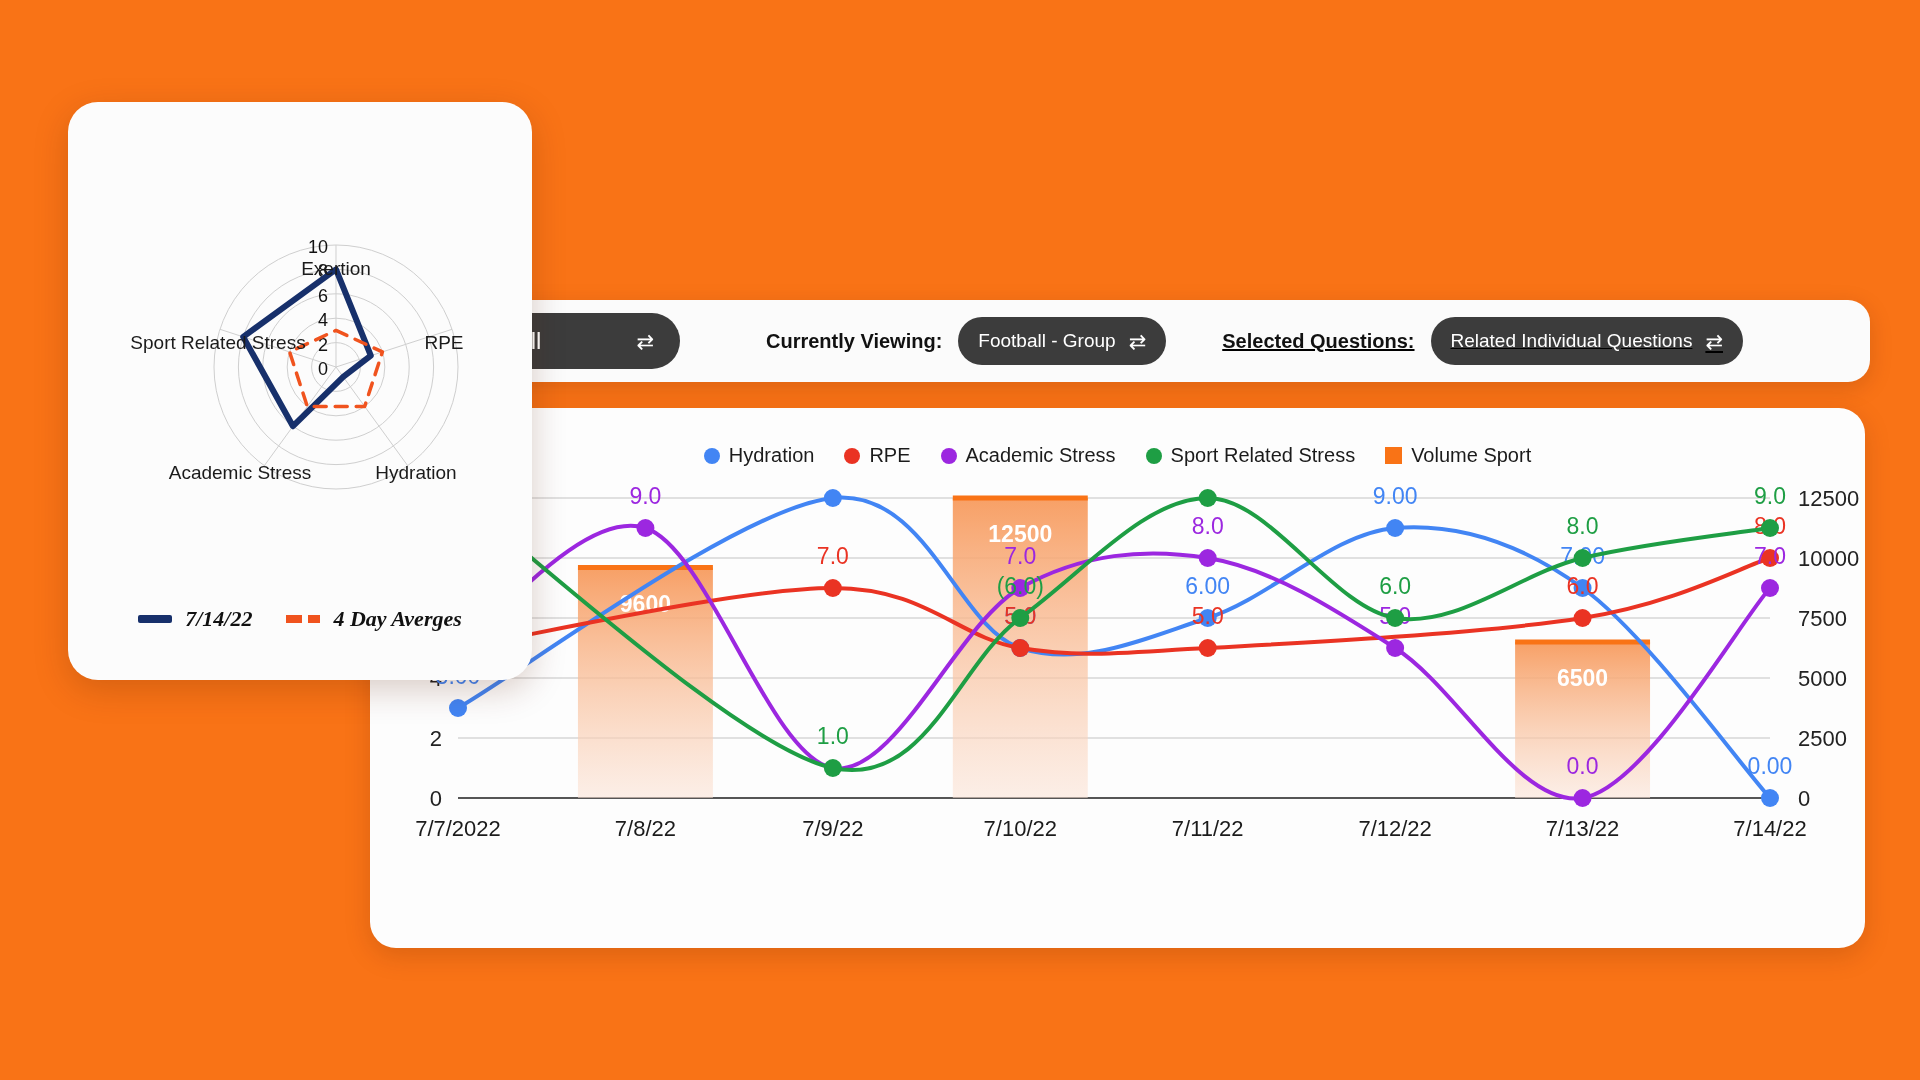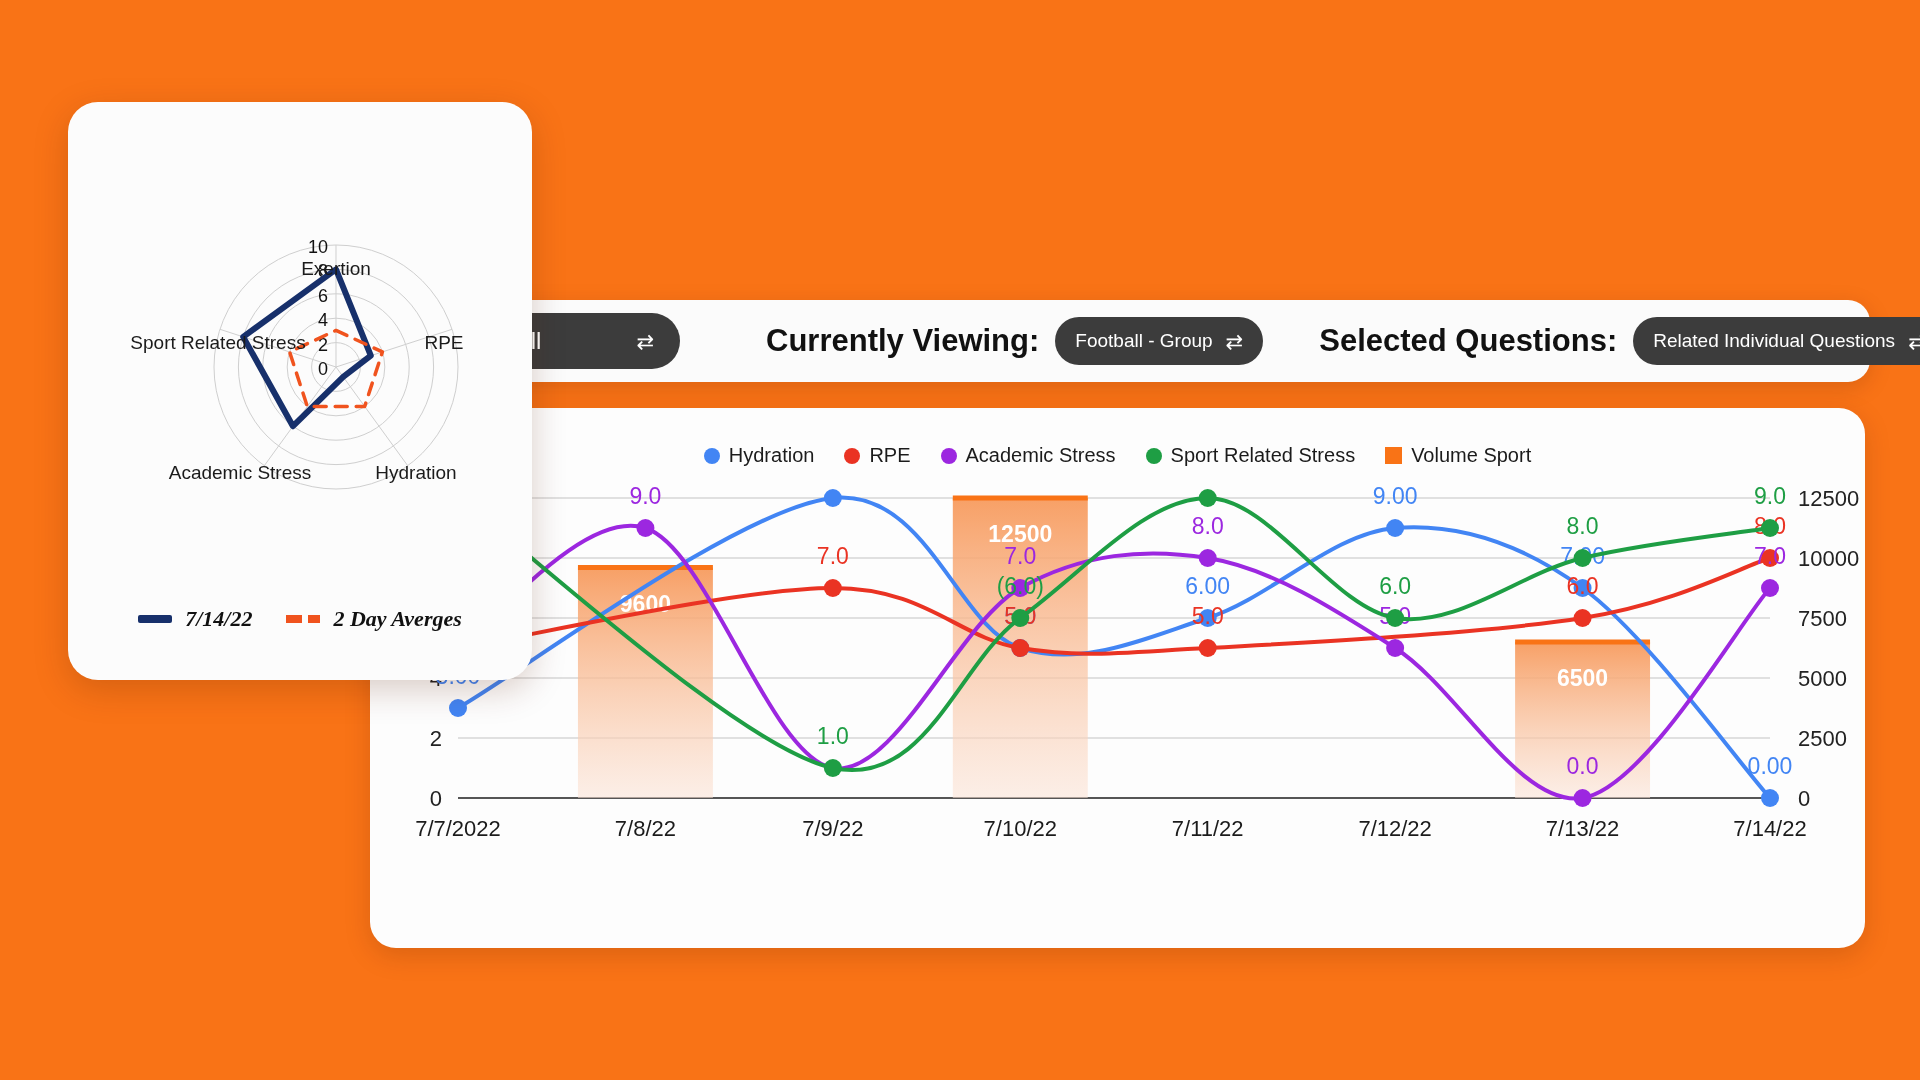--- a/index.html
+++ b/index.html
@@ -31,28 +31,28 @@
     align-items: center;
     gap: 13px;
     padding: 13px 20px;
     font-size: 19px;
     white-space: nowrap;
     cursor: pointer;
   }
   .pill.big { padding: 14px 26px; font-size: 24px; min-width: 250px; justify-content: space-between; }
   .swap { font-size: 21px; line-height: 1; display:inline-block; }
   .bar-label {
-    font-size: 31px;
+    font-size: 20px;
     font-weight: 700;
     color: #111;
     white-space: nowrap;
   }
   #seg-viewing, #seg-questions { display: flex; align-items: center; gap: 16px; }
   #seg-viewing { margin-left: 86px; }
-  #seg-questions { margin-left: 56px; }
+  #seg-questions { margin-left: 56px; text-decoration: underline; }
 
   
   #chartcard {
     position: absolute;
     left: 370px; top: 408px;
     width: 1495px; height: 540px;
     background: #FDFDFD;
     border-radius: 26px;
     box-shadow: 0 8px 26px rgba(90,30,0,.18);
     z-index: 4;
@@ -274,16 +274,16 @@
       <text x="172" y="377" font-size="19" fill="#1b1b1b" text-anchor="middle" font-family="&quot;Liberation Sans&quot;,sans-serif">Academic Stress</text>
       <text x="150" y="247" font-size="19" fill="#1b1b1b" text-anchor="middle" font-family="&quot;Liberation Sans&quot;,sans-serif">Sport Related Stress</text>
     </svg>
   <div id="radar-legend">
       <div class="rlg">
         <span class="line" style="background: rgb(23, 48, 107);"></span>
         <span class="txt">7/14/22</span>
       </div>
       <div class="rlg">
         <span class="dash"></span>
-        <span class="txt">2 Day Averges</span>
+        <span class="txt">4 Day Averges</span>
       </div>
     </div>
 </div>
 
 </body></html>

